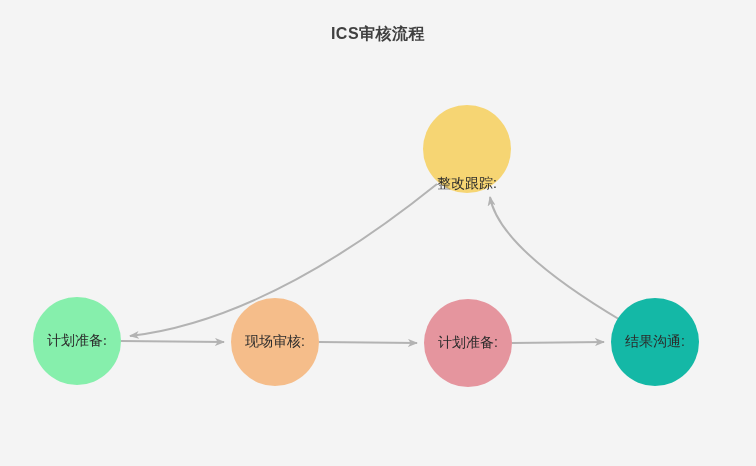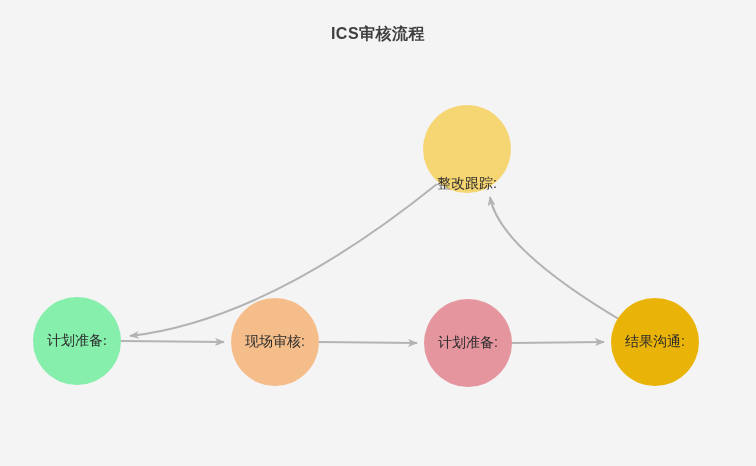--- a/index.html
+++ b/index.html
@@ -73,21 +73,21 @@
   </div>
 
   <div class="node node-onsite" style="background: rgb(245, 189, 138);">
     <span>现场审核:</span>
   </div>
 
   <div class="node node-report" style="background: rgb(229, 149, 158);">
     <span>计划准备:</span>
   </div>
 
-  <div class="node node-communicate" style="background: #eab308;">
+  <div class="node node-communicate" style="background: #14b8a6;">
     <span>结果沟通:</span>
   </div>
 
   <div class="node node-followup" style="background: rgb(246, 213, 115); align-items: flex-end;">
     <span>整改跟踪:</span>
   </div>
 
 </div>
 
 </body></html>

